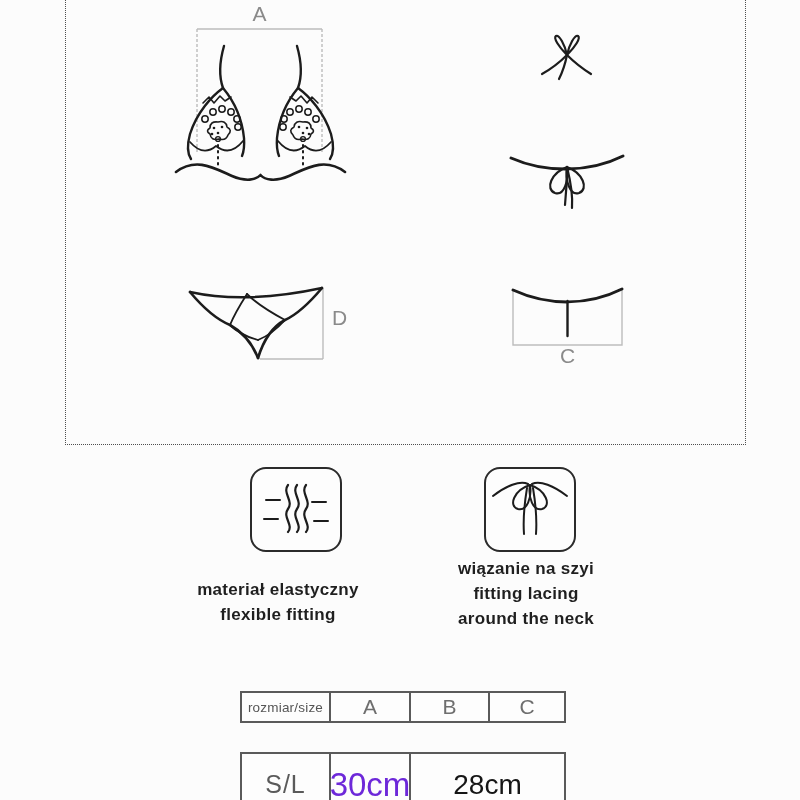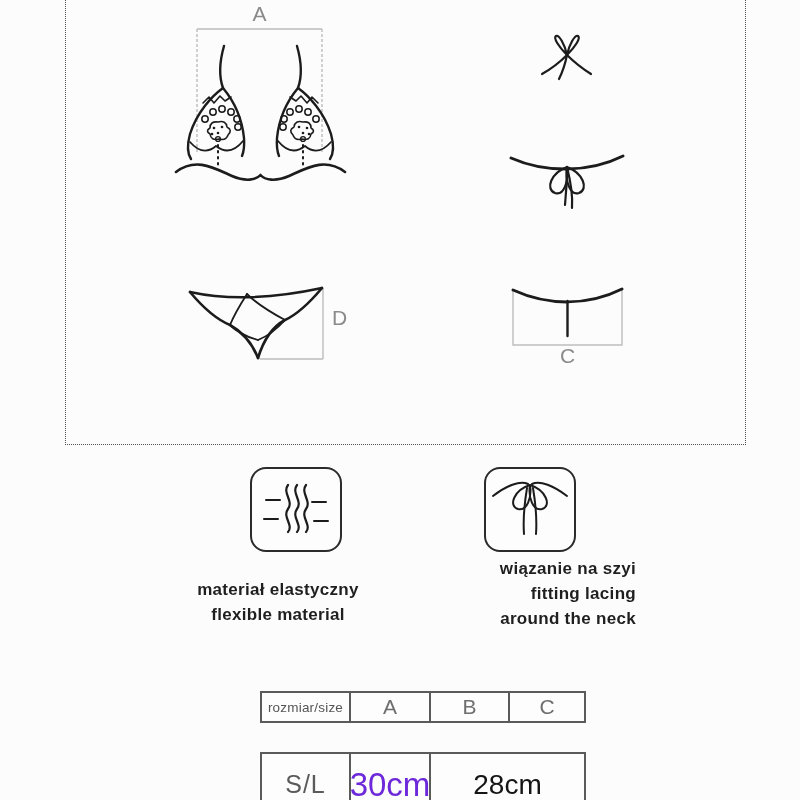--- a/index.html
+++ b/index.html
@@ -26,21 +26,21 @@
   }
   .icon-box svg{left:0;top:0;}
   .feature-text{
     position:absolute;width:220px;text-align:center;
     font-size:17px;font-weight:bold;color:#1f1f1f;line-height:25px;
     letter-spacing:0.3px;
   }
   
   .tbl{
     position:absolute;left:240px;width:326px;box-sizing:border-box;
-    border:2px solid #5a5a5a;display:flex;background:#fdfdfd;margin-left:20px;
+    border:2px solid #5a5a5a;display:flex;background:#fdfdfd;
   }
   .tbl-header{top:691px;height:32px;}
   .tbl-data{top:752px;height:65px;}
   .cell{
     display:flex;align-items:center;justify-content:center;
     box-sizing:border-box;height:100%;
   }
   .cell + .cell{border-left:2px solid #5a5a5a;}
   .c0{width:87px;} .c1{width:80px;} .c2{width:79px;} .c3{flex:1;}
   .hdr-size{font-size:13.5px;color:#555;letter-spacing:0.2px;}
@@ -149,23 +149,23 @@
       <path class="stroke" stroke-width="2" d="M46 15 C54 11 68 17 81 27"></path>
       <path class="stroke" stroke-width="2" d="M44 16 C28 21 22 37 32 40 C41 42 46 29 44 16"></path>
       <path class="stroke" stroke-width="2" d="M44 16 C60 21 66 37 56 40 C47 42 42 29 44 16"></path>
       <path class="stroke" stroke-width="2" d="M41 19 C38 37 37 51 38 65"></path>
       <path class="stroke" stroke-width="2" d="M47 19 C50 37 51 51 50 65"></path>
     </svg>
   </div>
 
   <div class="feature-text" style="left:168px;top:577px;">
     <div>materiał elastyczny</div>
-    <div>flexible material</div>
+    <div>flexible fitting</div>
   </div>
-  <div class="feature-text" style="left:416px;top:556px;text-align:right;">
+  <div class="feature-text" style="left:416px;top:556px;">
     <div>wiązanie na szyi</div>
     <div>fitting lacing</div>
     <div>around the neck</div>
   </div>
 
   <div class="tbl tbl-header">
     <div class="cell c0 hdr-size">rozmiar/size</div>
     <div class="cell c1 hdr-letter">A</div>
     <div class="cell c2 hdr-letter">B</div>
     <div class="cell c3 hdr-letter">C</div>

